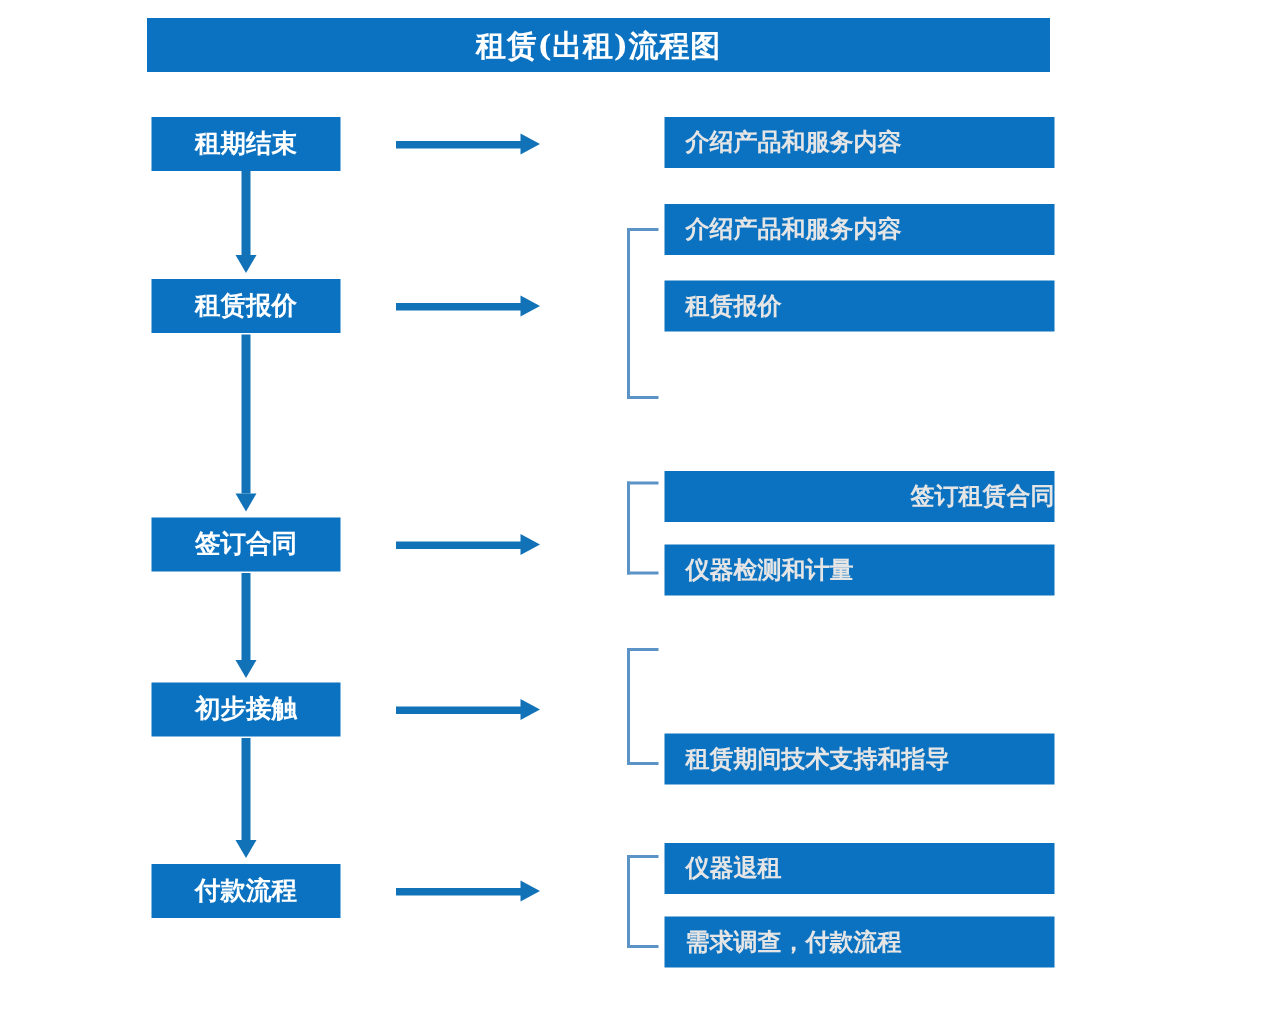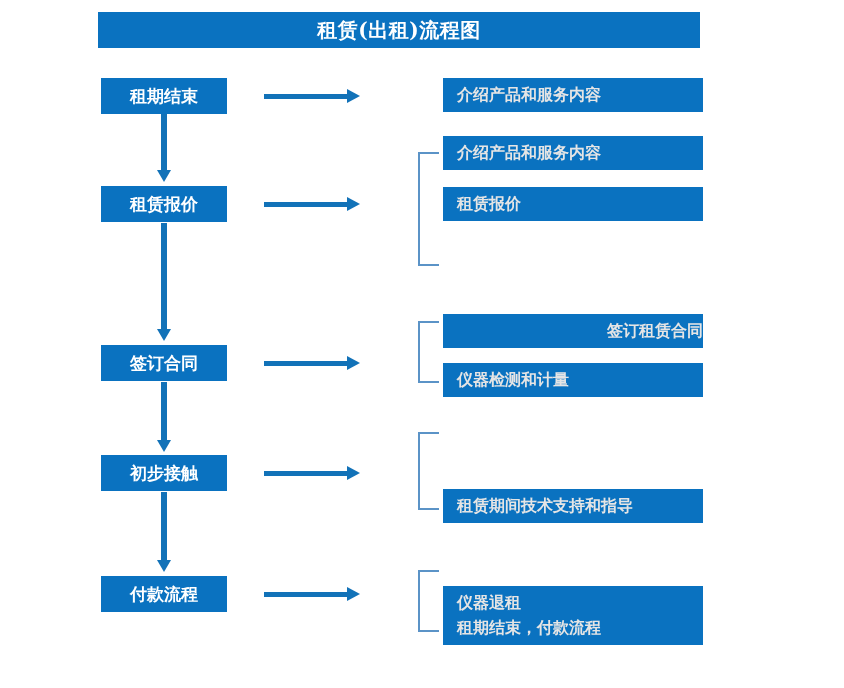--- a/index.html
+++ b/index.html
@@ -221,20 +221,20 @@
   </div>
   <div class="detail-box" style="top:314px;justify-content:flex-end;">
     <span class="detail-label">签订租赁合同</span>
   </div>
   <div class="detail-box" style="top:363px;">
     <span class="detail-label">仪器检测和计量</span>
   </div>
   <div class="detail-box" style="top:489px;">
     <span class="detail-label">租赁期间技术支持和指导</span>
   </div>
-  <div class="detail-box" style="top:562px;margin-top:24px;">
+  <div class="detail-box" style="top:562px;">
     <span class="detail-label">仪器退租</span>
   </div>
   <div class="detail-box" style="top:611px;">
-    <span class="detail-label">租期结束，付款流程</span>
+    <span class="detail-label">需求调查，付款流程</span>
   </div>
 
 </div>
 
 </body></html>

